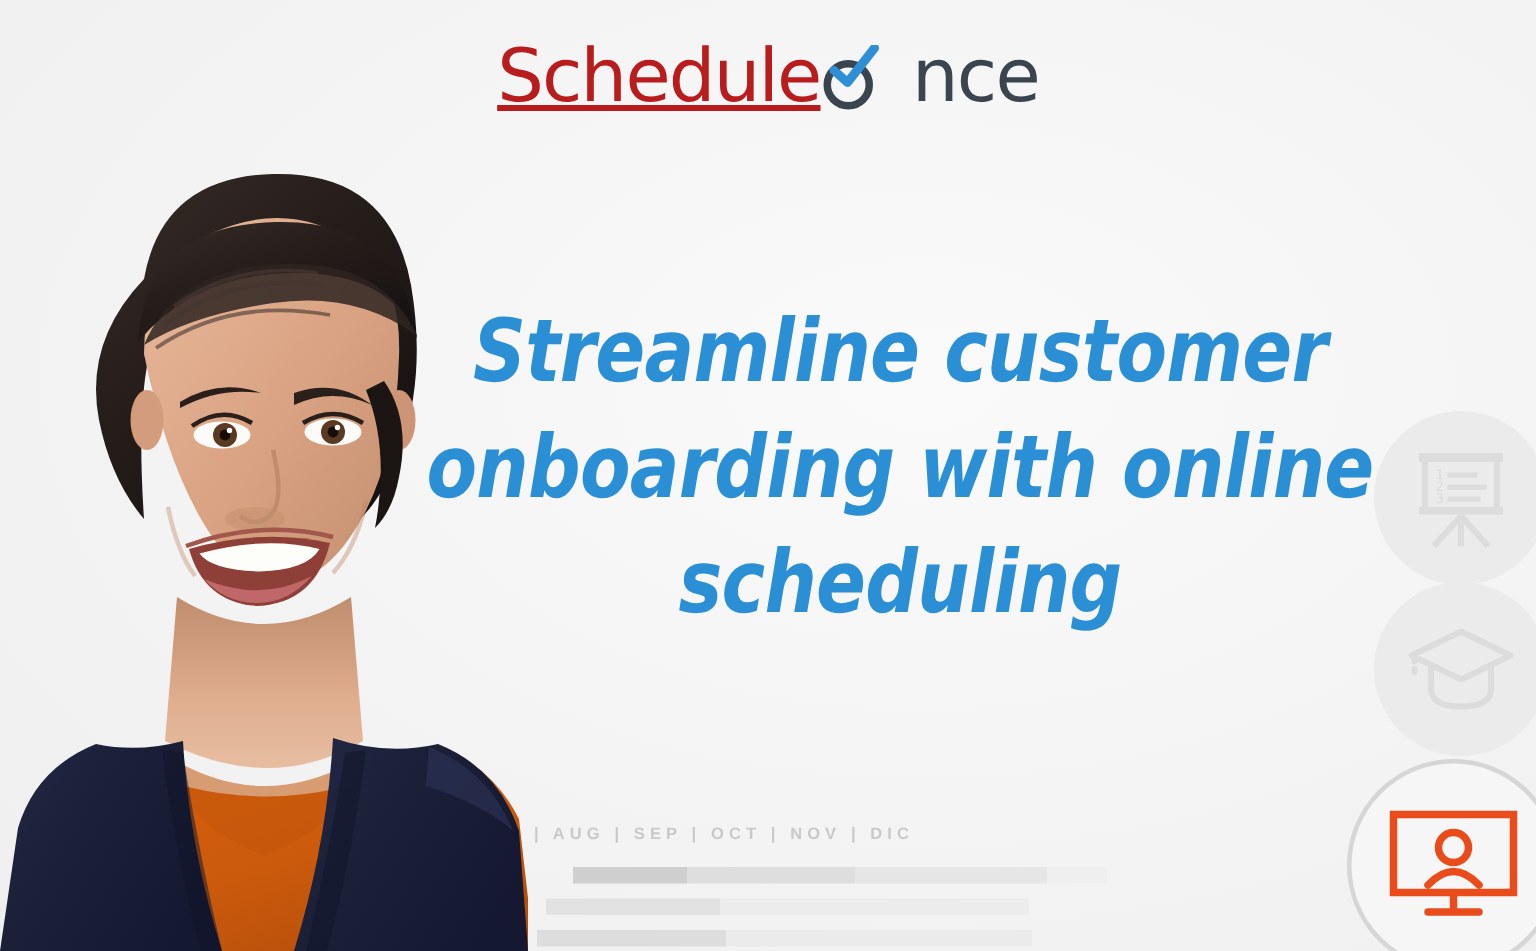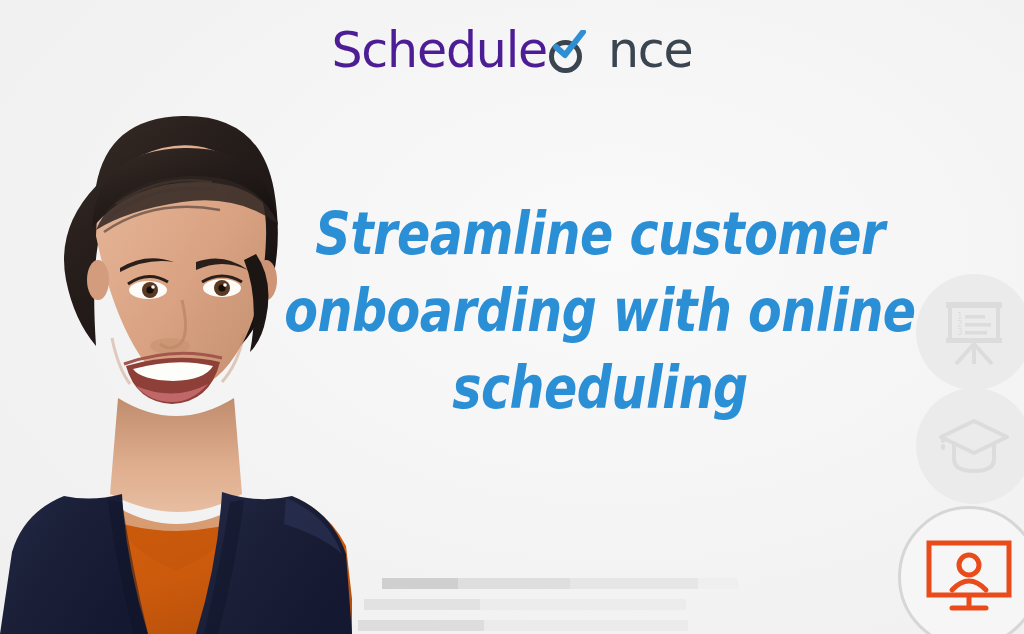--- a/index.html
+++ b/index.html
@@ -35,21 +35,21 @@
   }
   .logo-txt {
     display: inline-block;
     font-family: "DejaVu Sans", sans-serif;
     font-size: 49px;
     font-weight: 400;
     letter-spacing: -1.2px;
     line-height: 1;
     vertical-align: middle;
   }
-  .logo-blue  { color: #4c1d95; }
+  .logo-blue  { color: #b91c1c; text-decoration: underline; }
   .logo-dark  { color: #3a4550; margin-left: 24px; }
   .logo-o-wrap {
     position: relative;
     display: inline-block;
     width: 40px; height: 40px;
     vertical-align: middle;
     margin: 0 -2px 0 -1px;
     top: 3px;
   }
   .logo-o-ring {
@@ -154,20 +154,21 @@
       <span class="logo-o-ring"></span>
       <svg class="logo-check" viewBox="0 0 34 30">
         <path d="M4 17 L13 25 L31 2" fill="none" stroke="#2e8fd4" stroke-width="6" stroke-linecap="round" stroke-linejoin="round"></path>
       </svg>
     </span><span class="logo-txt logo-dark">nce</span>
   </div>
 
   <h1 class="headline">Streamline customer onboarding with online scheduling</h1>
 
   <div class="timeline">
+    <div class="months">| AUG | SEP | OCT | NOV | DIC</div>
     <div class="bars">
       <div class="bar-row" id="row0">
           <div class="seg" style="left: 54px; width: 76px; background: rgb(207, 207, 207);"></div>
           <div class="seg" style="left: 130px; width: 112px; background: rgb(222, 222, 222);"></div>
           <div class="seg" style="left: 242px; width: 128px; background: rgb(230, 230, 230);"></div>
           <div class="seg" style="left: 370px; width: 40px; background: rgb(239, 239, 239);"></div>
         </div>
       <div class="bar-row" id="row1">
           <div class="seg" style="left: 36px; width: 116px; background: rgb(226, 226, 226);"></div>
           <div class="seg" style="left: 152px; width: 206px; background: rgb(236, 236, 236);"></div>

